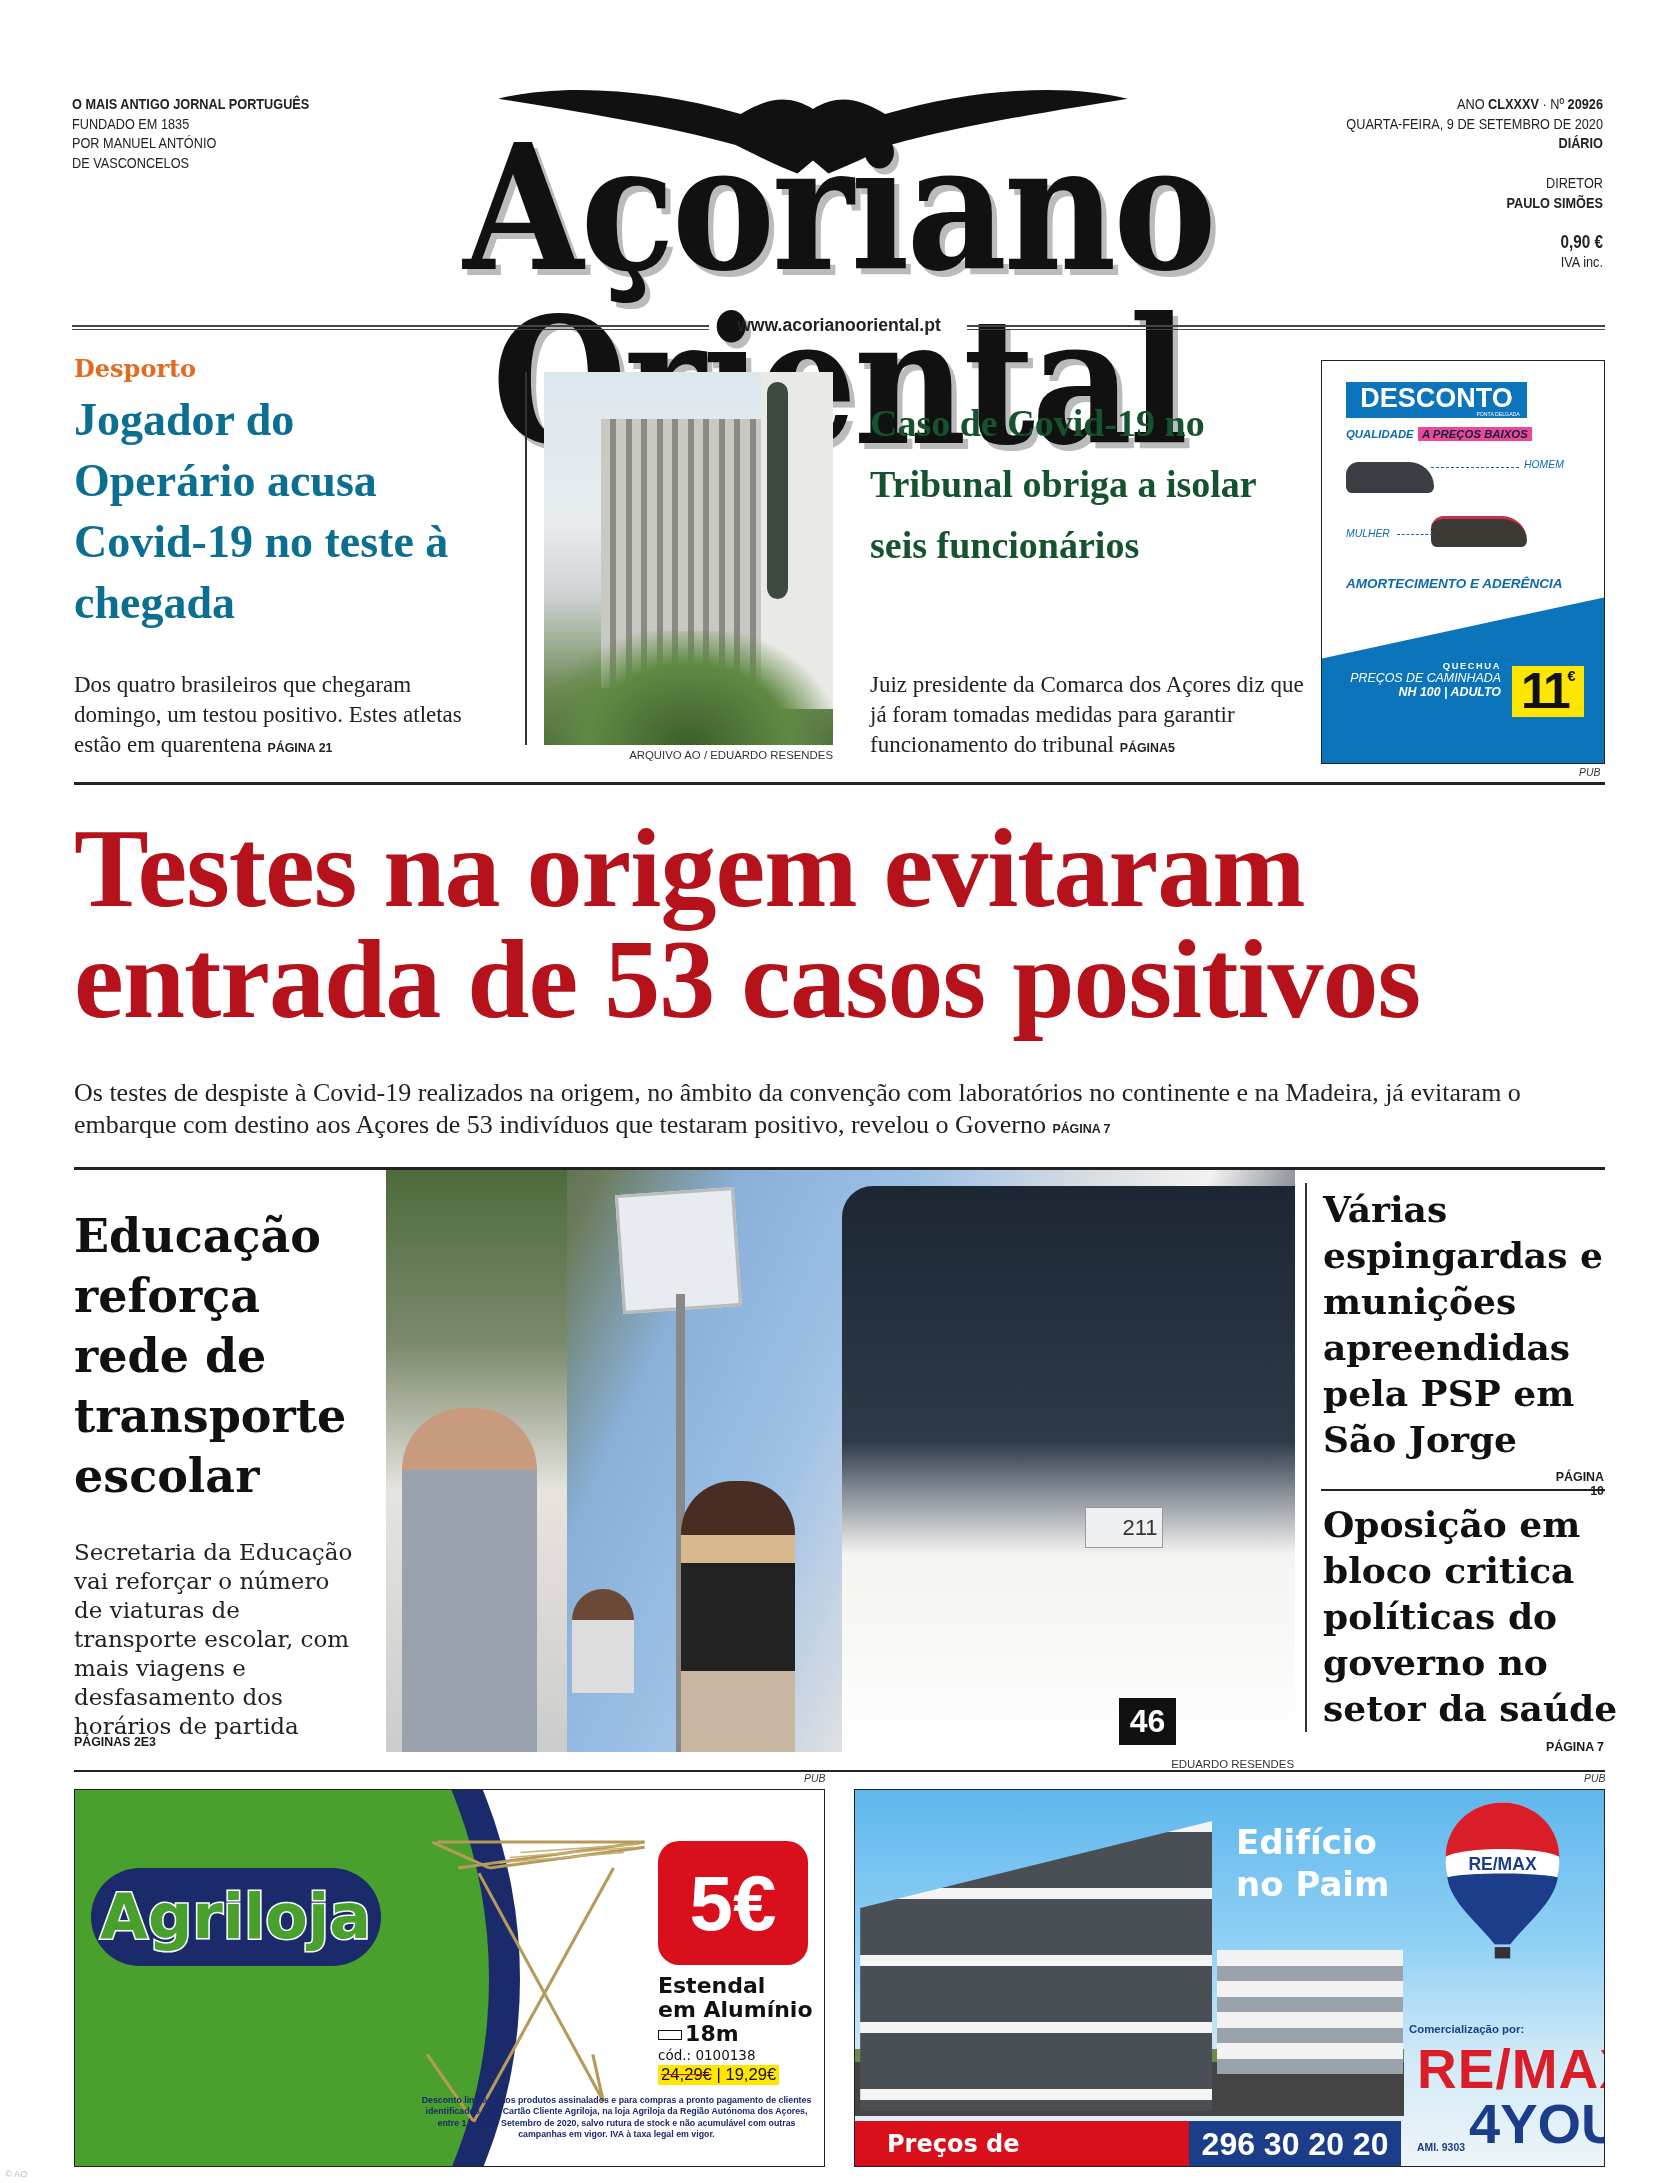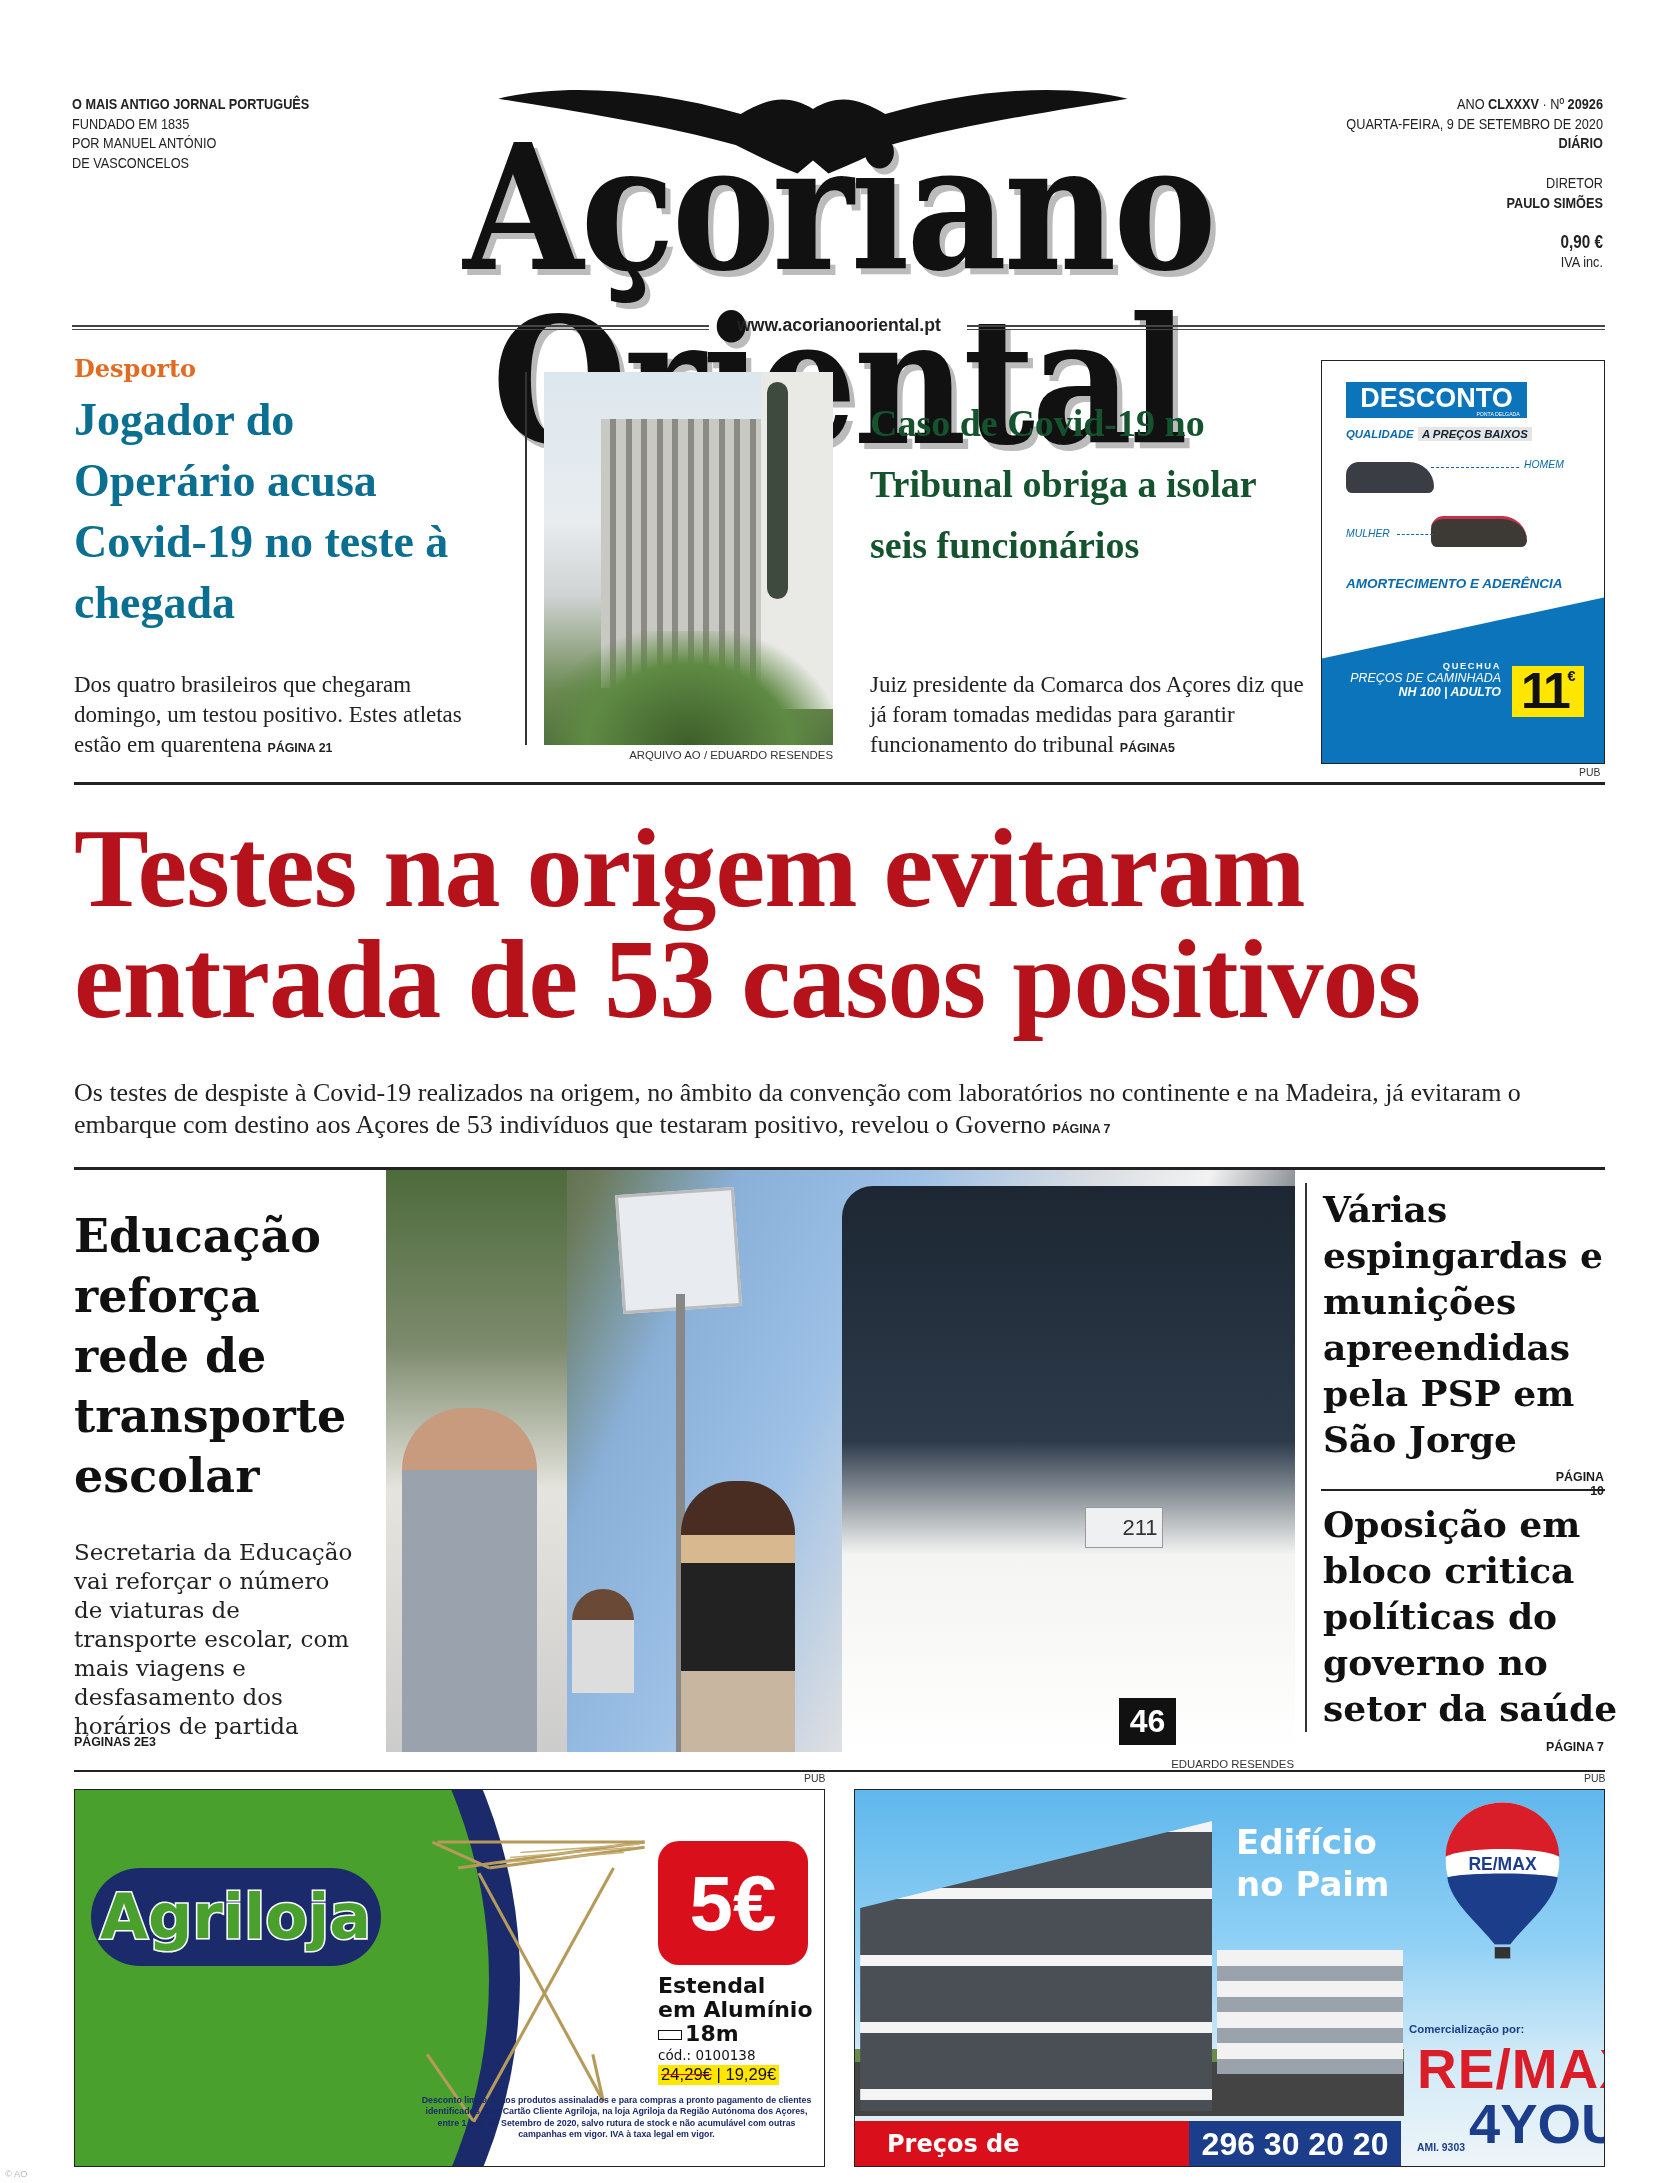--- a/index.html
+++ b/index.html
@@ -42,31 +42,31 @@
   .caption { font-family:"Liberation Sans", sans-serif; font-size: 11.4px; color:#333; }
 
   .court-title { left: 870px; top: 393px; width: 435px; font-size: 38px; line-height: 61px; font-family: "Liberation Serif", serif; color:#14532d; }
   .court-lede { left: 870px; top: 670px; width: 435px; font-size: 23px; line-height: 30px; font-family: "Liberation Serif", serif; color:#222; }
 
   
   .ad-dec { left: 1321px; top: 360px; width: 284px; height: 404px; border: 1.6px solid #222; overflow:hidden; background:#fff; }
   .dec-logo { position:absolute; left: 24px; top: 21px; width: 181px; height: 36px; background:#0b74ba; color:#fff; font-family:"Liberation Sans", sans-serif; font-weight:bold; font-size: 27px; text-align:center; line-height: 32px; }
   .dec-logo small { position:absolute; right: 7.2px; bottom: 1px; font-size: 5.2px; line-height: 5.2px; font-weight: normal; }
   .dec-tag { position:absolute; left: 24px; top: 67px; font-family:"Liberation Sans", sans-serif; font-weight:bold; font-style:italic; font-size: 11.4px; color:#0b6aab; }
-  .dec-tag span.y { background:#e5e5e5; color:#123; padding: 1px 4.1px; margin-left: 4.1px; font-style: italic; }
+  .dec-tag span.y { background:#ec4899; color:#123; padding: 1px 4.1px; margin-left: 4.1px; font-style: italic; }
   .shoe { position:absolute; border-radius: 21px 41px 10.4px 10.4px; }
   .dec-label { position:absolute; font-family:"Liberation Sans", sans-serif; font-style:italic; font-size: 10.4px; color:#0b6aab; }
   .dec-amort { position:absolute; left: 24px; top: 215px; font-family:"Liberation Sans", sans-serif; font-weight:bold; font-style:italic; font-size: 13.5px; color:#0b6aab; white-space:nowrap; }
   .dec-blue { position:absolute; left: 0; top: 236px; width: 284px; height: 171px; background:#0b74ba; clip-path: polygon(0 36%, 100% 0, 100% 100%, 0 100%); }
   .dec-q { position:absolute; right: 103px; top: 300px; color:#fff; font-family:"Liberation Sans", sans-serif; text-align:right; }
   .dec-q .a { font-weight: bold; font-size: 9.3px; letter-spacing: 1.6px; }
   .dec-q .b { font-style: italic; font-size: 12.4px; }
   .dec-price { position:absolute; right: 19.7px; top: 305px; width: 72px; height: 51px; background:#ffe600; color:#111; font-family:"Liberation Sans", sans-serif; font-weight:bold; font-size: 50px; line-height: 51px; text-align:center; letter-spacing:-3.1px; }
   .dec-price sup { font-size: 14.5px; vertical-align: top; line-height: 21px; letter-spacing: 0; }
-  .pub { font-family:"Liberation Sans", sans-serif; font-size: 10.4px; color:#333; }
+  .pub { font-family:"Liberation Sans", sans-serif; font-size: 10.4px; color:#333;font-style:italic; }
 
   .hr { background:#222; }
 
   
   .main-title { left: 74px; top: 813px; width: 1553px; font-family: "Liberation Serif", serif; font-size: 112px; line-height: 111px; color: #b5121b; letter-spacing: -1px; }
   .main-lede { left: 74px; top: 1077px; width: 1553px; font-size: 26px; line-height: 32px; font-family: "Liberation Serif", serif; color:#222; }
 
   
   .edu-title { left: 74px; top: 1206px; width: 290px; font-family: "DejaVu Serif", serif; font-weight: bold; font-size: 46px; line-height: 60px; color:#111; }
   .edu-lede { left: 74px; top: 1538px; width: 290px; font-family: "DejaVu Serif", serif; font-size: 23px; line-height: 29px; color:#222; }

